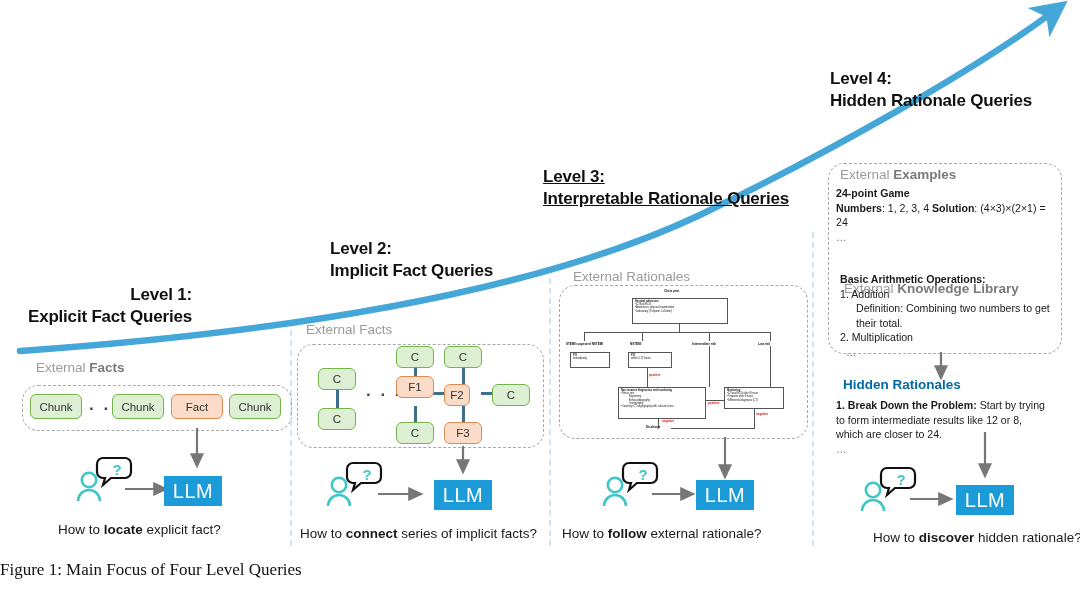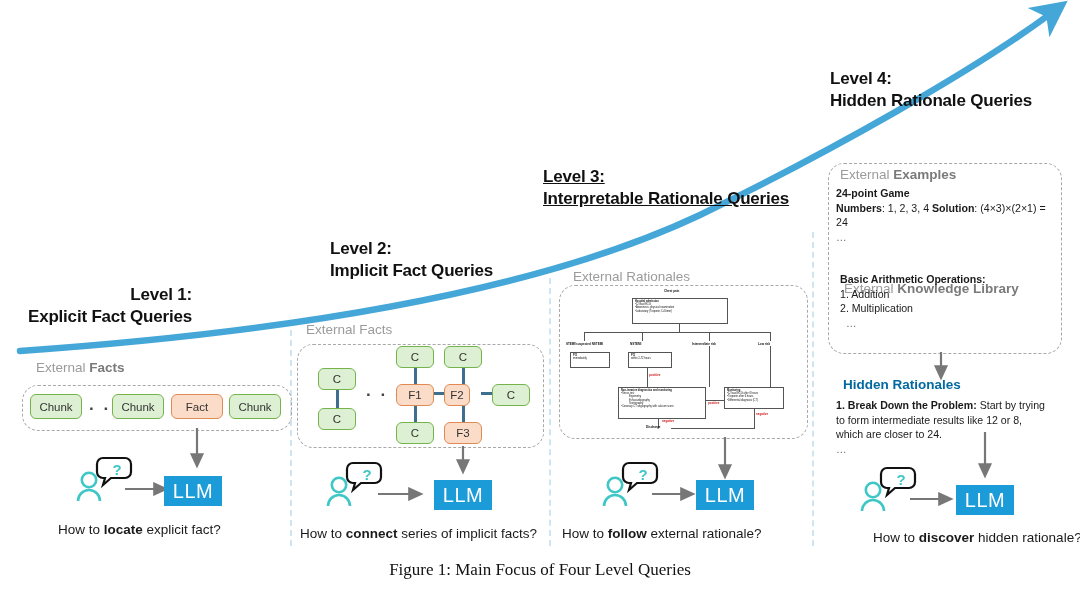--- a/index.html
+++ b/index.html
@@ -55,21 +55,21 @@
   .l4-ell{color:#6b6b6b;letter-spacing:1px;}
 
   
   .cbox{position:absolute;box-sizing:border-box;border:1px solid #555;background:#fff;
         font-size:2.6px;color:#111;padding:1px 2px;overflow:hidden;line-height:1.25;}
   .clabel{position:absolute;font-size:3px;font-weight:bold;color:#111;white-space:nowrap;}
   .cred{position:absolute;font-size:3px;color:#d01c1c;font-weight:bold;white-space:nowrap;}
   .cline{position:absolute;background:#555;}
 
   
-  #caption{position:absolute;left:0;top:560px;width:1080px;text-align:center;
+  #caption{position:absolute;left:0;top:560px;width:1080px;text-align:left;
            font-family:"Liberation Serif", serif;font-size:17px;color:#111;}
 </style>
 </head>
 <body>
 
 <div class="fig">
 
   <svg id="growth-arrow" viewBox="0 0 1080 597">
     <defs>
       <marker id="bigarrow" markerWidth="6" markerHeight="6" refX="2.2" refY="3" orient="auto" markerUnits="strokeWidth">
@@ -167,21 +167,21 @@
   </div>
   <div class="dots" style="left:366px;top:385px;">
     <span>· · ·</span>
   </div>
   <div class="node green" style="left:396px;top:346px;width:38px;height:22px;">
     <span>C</span>
   </div>
   <div class="node green" style="left:444px;top:346px;width:38px;height:22px;">
     <span>C</span>
   </div>
-  <div class="node orange" style="left:396px;top:384px;width:38px;height:22px;">
+  <div class="node orange" style="left:396px;top:376px;width:38px;height:22px;">
     <span>F1</span>
   </div>
   <div class="node orange" style="left:444px;top:384px;width:26px;height:22px;">
     <span>F2</span>
   </div>
   <div class="node green" style="left:492px;top:384px;width:38px;height:22px;">
     <span>C</span>
   </div>
   <div class="node green" style="left:396px;top:422px;width:38px;height:22px;">
     <span>C</span>
@@ -340,20 +340,21 @@
     <div class="l4-ell">…</div>
   </div>
 
   <div class="sec-label" style="left:844px;top:245px;margin-top:36px;">
     <span>External </span><b>Knowledge Library</b>
   </div>
 
   <div class="l4-text" style="left:840px;top:272px;width:212px;">
     <div><b>Basic Arithmetic Operations:</b></div>
     <div>1. Addition</div>
+    <div style="padding-left:16px;">Definition: Combining two numbers to get their total.</div>
     <div>2. Multiplication</div>
     <div class="l4-ell" style="padding-left:6px;">…</div>
   </div>
 
   <svg style="position:absolute;left:924px;top:352px;" width="34" height="34" viewBox="0 0 34 34">
     <defs>
         <marker id="ar4" markerWidth="8" markerHeight="8" refX="4" refY="4" orient="auto">
           <path d="M0,0.8 L7,4 L0,7.2 Z" fill="#777"></path>
         </marker>
       </defs>

